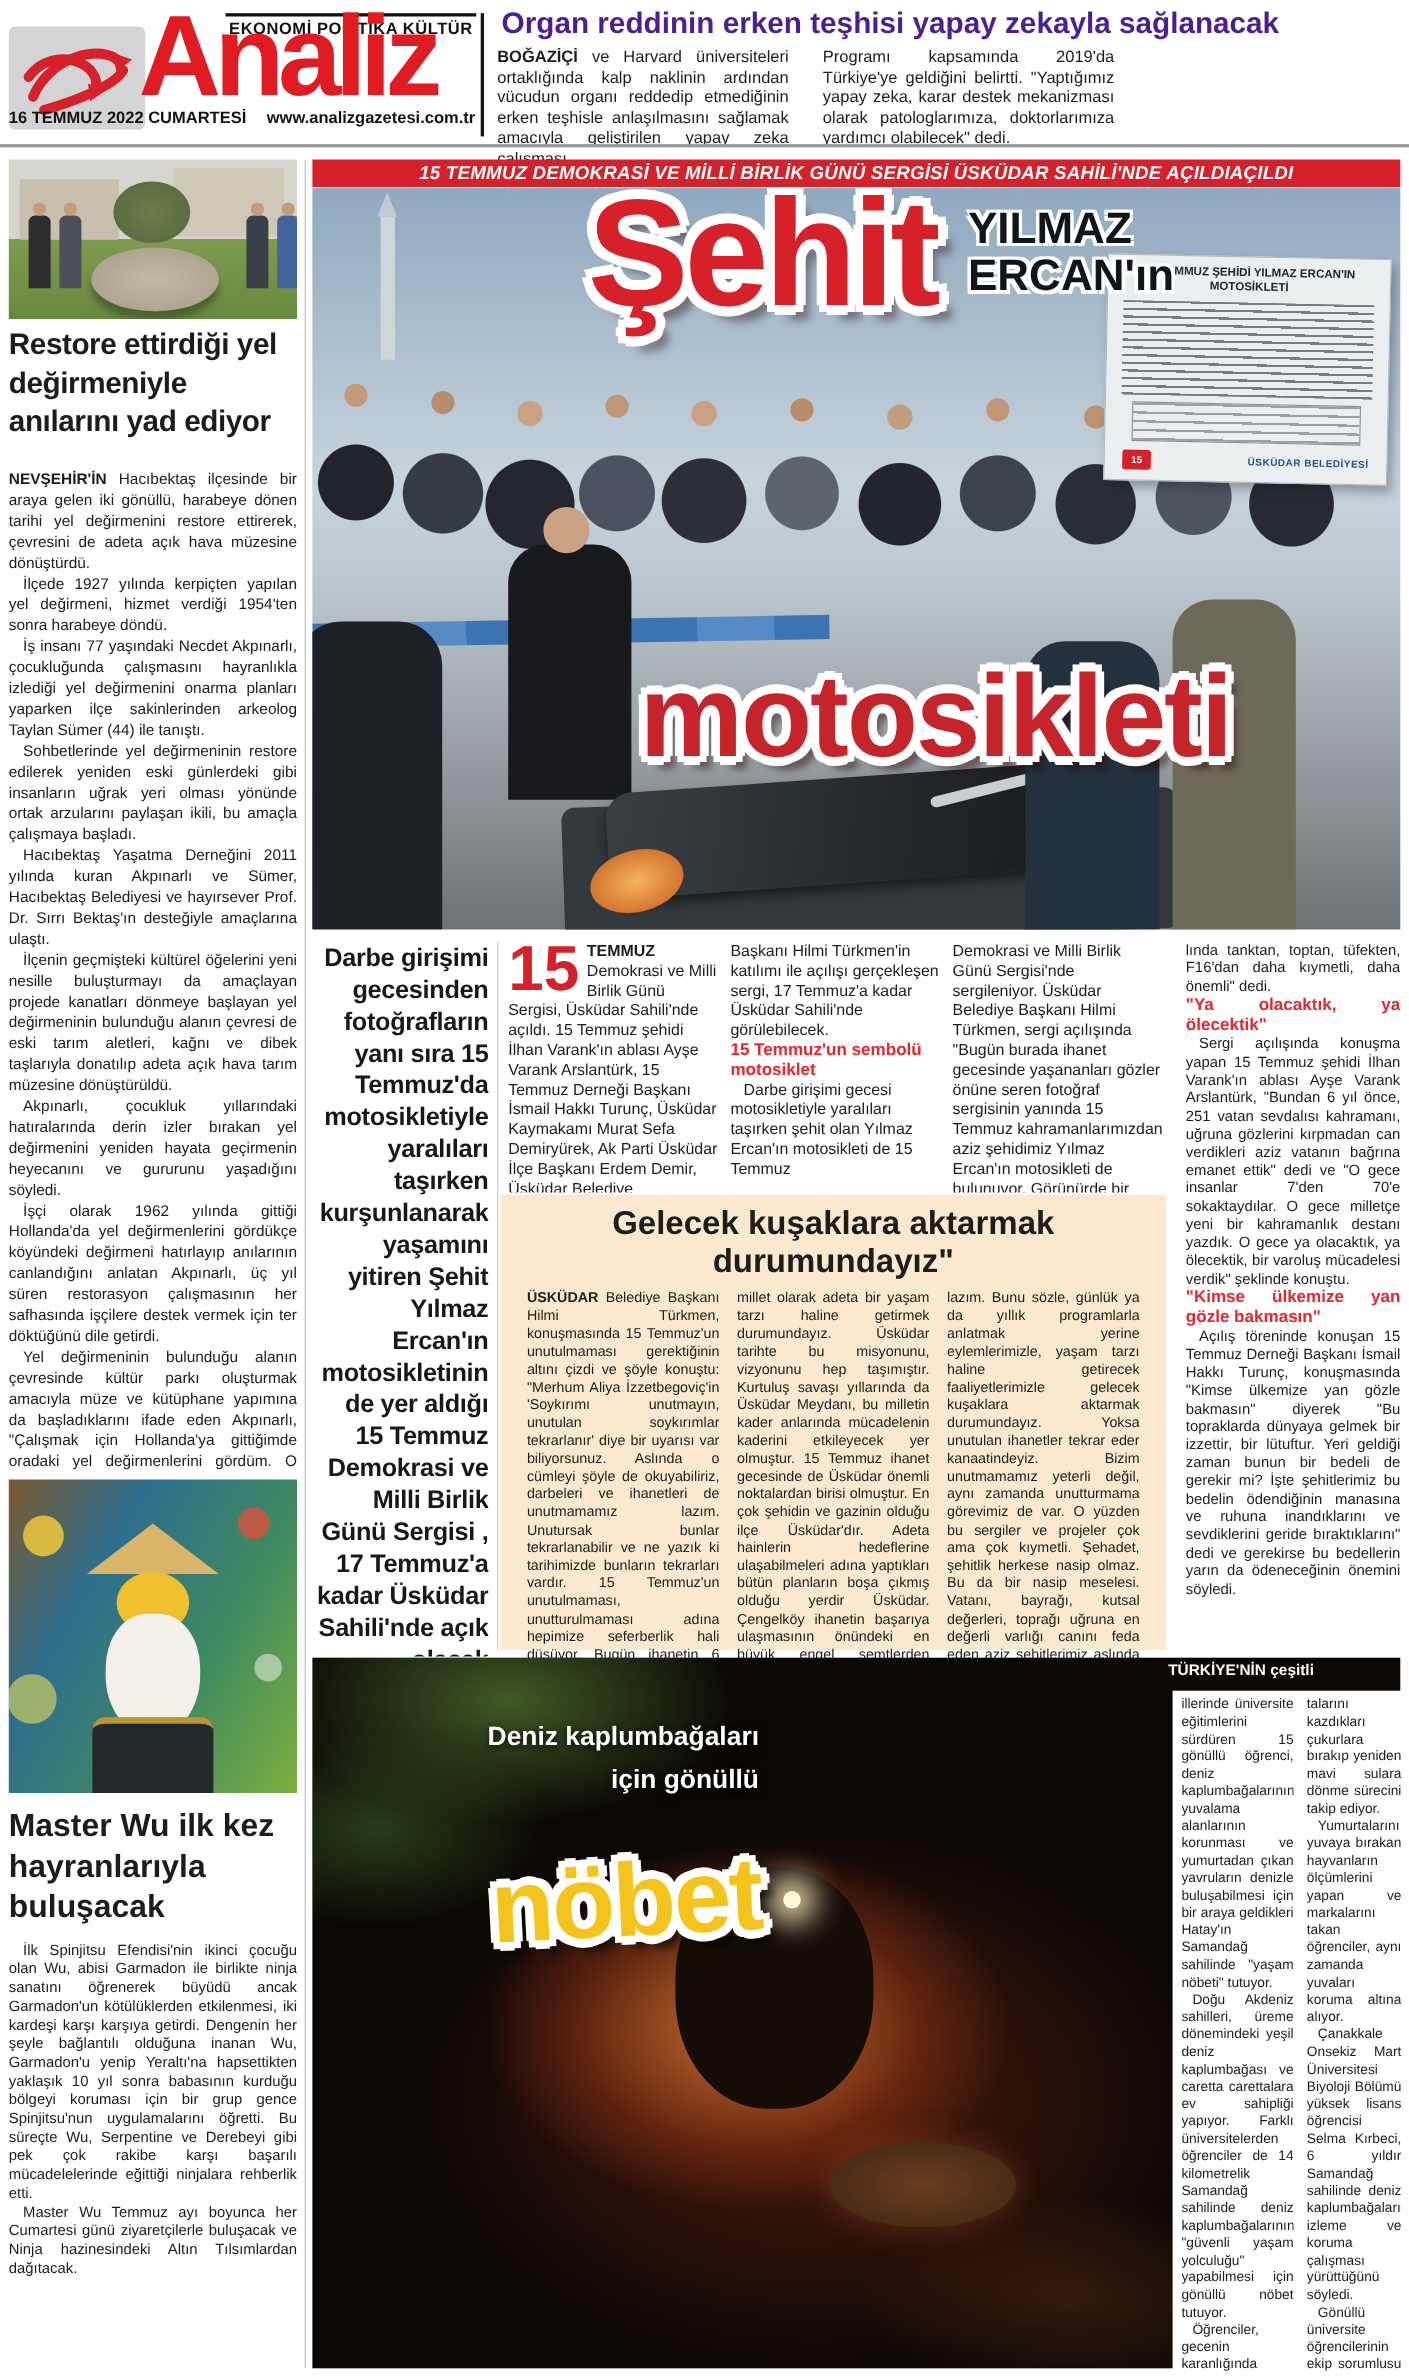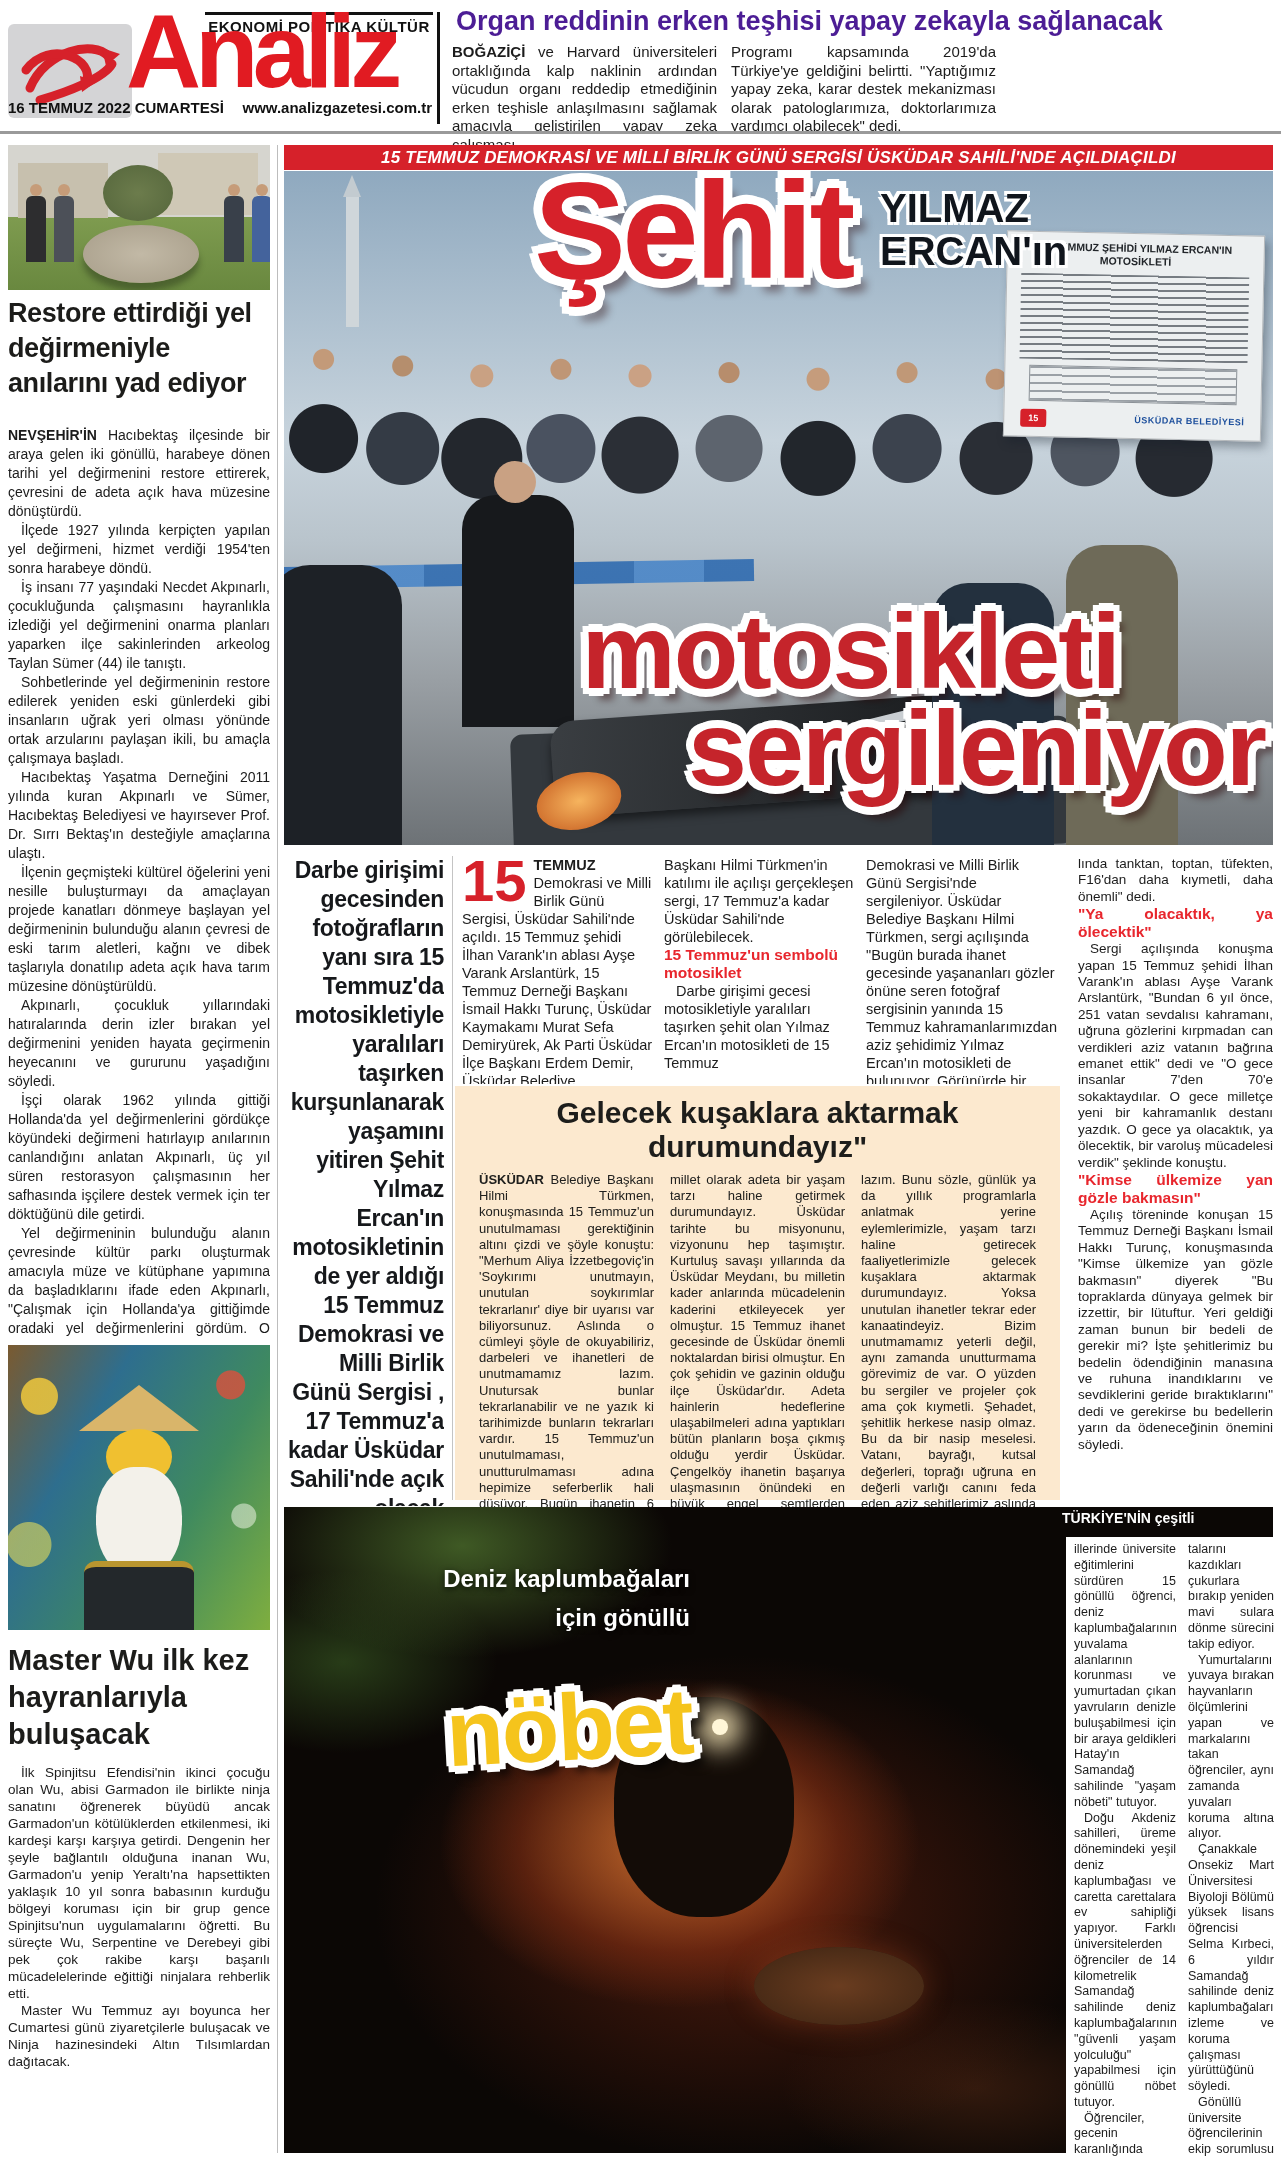--- a/index.html
+++ b/index.html
@@ -11,21 +11,21 @@
   
   .topline{left:205px;top:12px;width:228px;border-top:3px solid #111;
     font-size:15px;font-weight:bold;letter-spacing:.5px;padding-top:3px;text-align:center;color:#111;}
   .logo-box{left:8px;top:24px;width:124px;height:94px;background:#d4d4d6;border-radius:6px;}
   .logo-text{left:126px;top:-4px;font-size:104px;font-weight:800;color:#e11b22;letter-spacing:-6px;line-height:110px;}
   .issue-date{left:8px;top:99px;font-size:15px;font-weight:bold;color:#111;}
   .website{left:238px;top:99px;width:194px;text-align:right;font-size:15px;font-weight:bold;color:#111;}
   .header-vline{left:437px;top:12px;width:3px;height:112px;background:#111;}
   .topstory{left:452px;top:6px;width:824px;}
   .topstory h1{margin:0 0 7px 4px;font-size:27px;line-height:30px;font-weight:800;color:#4c1d95;}
-  .cols3{display:flex;gap:14px;}
+  .cols3{display:flex;gap:31px;}
   .cols3 .c{width:265px;font-size:15px;line-height:18.5px;text-align:justify;}
   .header-rule{left:0;top:131px;width:1281px;height:3px;background:#9a9a9a;}
   
   .news{font-size:14px;line-height:19px;text-align:justify;color:#1b1b1b;}
   .news p{margin:0;text-indent:13px;}
   .news p.first{text-indent:0;}
   b.lead{font-weight:800;}
   .subhead{color:#e8262d;font-weight:800;font-size:15.5px;line-height:18px;margin:8px 0 4px 0;text-indent:0 !important;}
   
   .rail-vline{left:277px;top:145px;width:1px;height:2008px;background:#bdbdbd;}
@@ -258,21 +258,20 @@
     <div class="sign-footer">
       <div class="sign-badge">15</div>
       <div class="sign-org">ÜSKÜDAR BELEDİYESİ</div>
     </div>
   </div>
 
   <div class="abs title-sehit">Şehit</div>
   <div class="abs title-name">YILMAZ ERCAN'ın</div>
   <div class="abs title-big">
     <div class="l1">motosikleti</div>
-    <div class="l2">sergileniyor</div>
   </div>
 </div>
 
 <div class="abs standfirst">Darbe girişimi gecesinden fotoğrafların yanı sıra 15 Temmuz'da motosikletiyle yaralıları taşırken kurşunlanarak yaşamını yitiren Şehit Yılmaz Ercan'ın motosikletinin de yer aldığı 15 Temmuz Demokrasi ve Milli Birlik Günü Sergisi , 17 Temmuz'a kadar Üsküdar Sahili'nde açık olacak</div>
 <div class="abs col-vline"></div>
 
 <div class="abs m-col m-col1">
   <p class="first"><span class="dropcap">15</span><b class="lead">TEMMUZ</b><span> Demokrasi ve Milli Birlik Günü Sergisi, Üsküdar Sahili'nde açıldı. 15 Temmuz şehidi İlhan Varank'ın ablası Ayşe Varank Arslantürk, 15 Temmuz Derneği Başkanı İsmail Hakkı Turunç, Üsküdar Kaymakamı Murat Sefa Demiryürek, Ak Parti Üsküdar İlçe Başkanı Erdem Demir, Üsküdar Belediye</span></p>
 </div>
 <div class="abs m-col m-col2">

